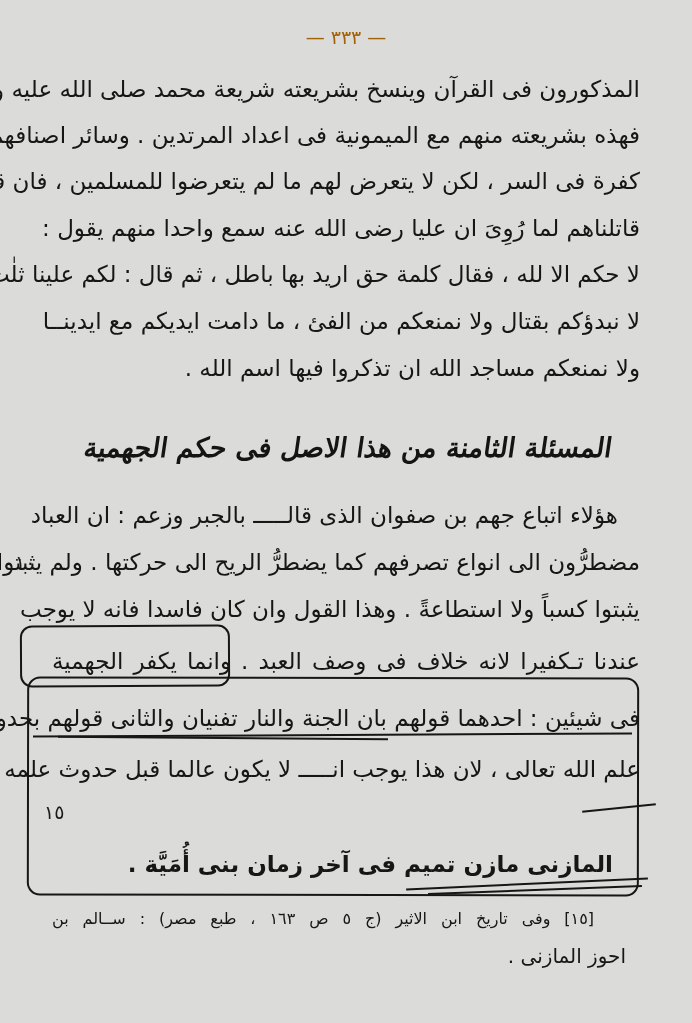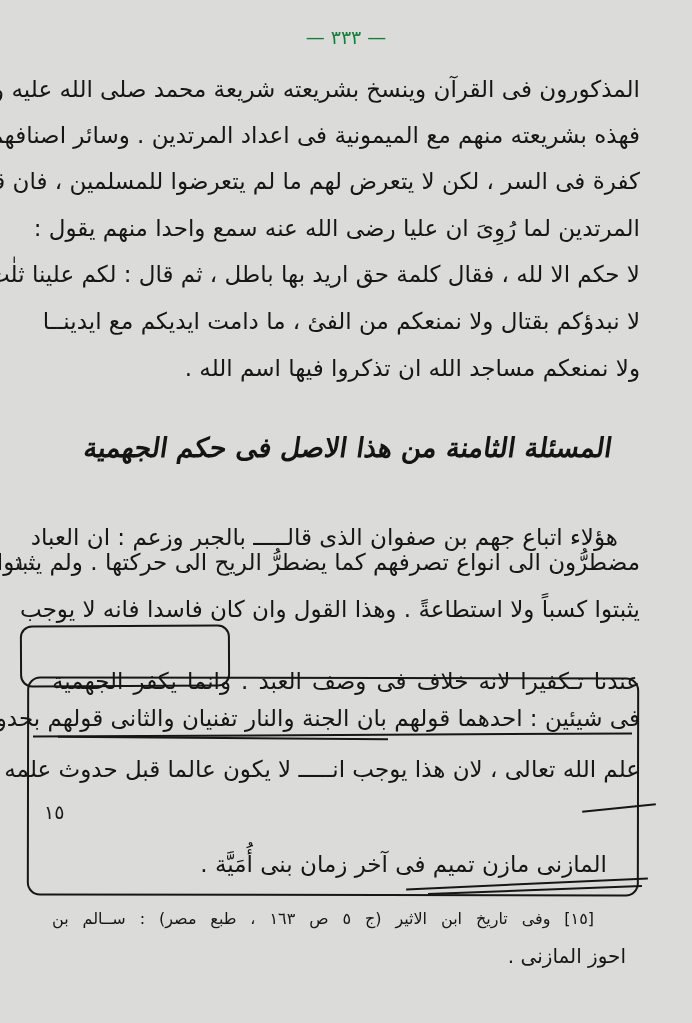--- a/index.html
+++ b/index.html
@@ -11,21 +11,21 @@
     background:#dbdcd9;
     overflow:hidden;
     direction:rtl;
     font-family:"DejaVu Sans", sans-serif;
     color:#161614;
   }
   .pageno {
     position:absolute; top:26px; left:0; right:0;
     text-align:center;
     font-size:19px; letter-spacing:2px;
-    color:#15803d;
+    color:#a16207;
   }
   .line {
     position:absolute; left:52px; right:52px;
     height:44px; line-height:42px;
     font-size:23px;
     text-align:justify; text-align-last:justify;
     white-space:nowrap; overflow:visible;
     direction:rtl;
   }
   .line.endline { text-align:right; text-align-last:right; white-space:normal; }
@@ -66,38 +66,38 @@
 </head>
 <body>
 
 <div class="page">
 
   <div class="pageno">— ٣٣٣ —</div>
 
   <div class="line" style="top:68px">المذكورون فى القرآن وينسخ بشريعته شريعة محمد صلى الله عليه وسلم</div>
   <div class="line" style="top:114px">فهذه بشريعته منهم مع الميمونية فى اعداد المرتدين . وسائر اصنافهم</div>
   <div class="line" style="top:160px">كفرة فى السر ، لكن لا يتعرض لهم ما لم يتعرضوا للمسلمين ، فان قاتلونا</div>
-  <div class="line" style="top:207px">المرتدين لما رُوِىَ ان عليا رضى الله عنه سمع واحدا منهم يقول :</div>
+  <div class="line" style="top:207px">قاتلناهم لما رُوِىَ ان عليا رضى الله عنه سمع واحدا منهم يقول :</div>
   <div class="line" style="top:253px">لا حكم الا لله ، فقال كلمة حق اريد بها باطل ، ثم قال : لكم علينا ثلٰث .</div>
   <div class="line endline" style="top:347px">ولا نمنعكم مساجد الله ان تذكروا فيها اسم الله .</div>
   <div class="line" style="top:300px">لا نبدؤكم بقتال ولا نمنعكم من الفئ ، ما دامت ايديكم مع ايدينــا</div>
 
   <div class="heading">المسئلة الثامنة من هذا الاصل فى حكم الجهمية</div>
 
-  <div class="line indent-sm" style="top:516px">هؤلاء اتباع جهم بن صفوان الذى قالـــــ بالجبر وزعم : ان العباد</div>
+  <div class="line indent-sm" style="top:494px">هؤلاء اتباع جهم بن صفوان الذى قالـــــ بالجبر وزعم : ان العباد</div>
   <div class="line" style="top:541px">مضطرُّون الى انواع تصرفهم كما يضطرُّ الريح الى حركتها . ولم يثبتوا</div>
   <div class="line" style="top:588px">يثبتوا كسباً ولا استطاعةً . وهذا القول وان كان فاسدا فانه لا يوجب</div>
-  <div class="line" style="top:660px">عندنا تـكفيرا لانه خلاف فى وصف العبد . وانما يكفر الجهمية</div>
+  <div class="line" style="top:640px">عندنا تـكفيرا لانه خلاف فى وصف العبد . وانما يكفر الجهمية</div>
 
   <div class="marginal" style="left:15px; top:551px;">١٠</div>
   <div class="marginal" style="left:44px; top:801px;">١٥</div>
 
   <div class="line" style="top:697px">فى شيئين : احدهما قولهم بان الجنة والنار تفنيان والثانى قولهم بحدوث</div>
   <div class="line" style="top:748px">علم الله تعالى ، لان هذا يوجب انـــــ لا يكون عالما قبل حدوث علمه .</div>
-  <div class="line endline" style="top:843px; right:85px; left:120px;">المازنى مازن تميم فى آخر زمان بنى أُمَيَّة .</div>
+  <div class="line endline" style="top:843px; right:79px; left:120px;font-weight:bold;">المازنى مازن تميم فى آخر زمان بنى أُمَيَّة .</div>
 
   <div class="annbox-small annbox annox"></div>
   <div class="annbox-large annbox"></div>
   <div class="stroke u-long"></div>
   <div class="stroke u-double"></div>
   <div class="stroke u-short"></div>
   <div class="stroke sep-1"></div>
   <div class="stroke sep-2"></div>
 
   <div class="line fn-first" style="top:901px">[١٥] وفى تاريخ ابن الاثير (ج ٥ ص ١٦٣ ، طبع مصر) : ســالم بن</div>

